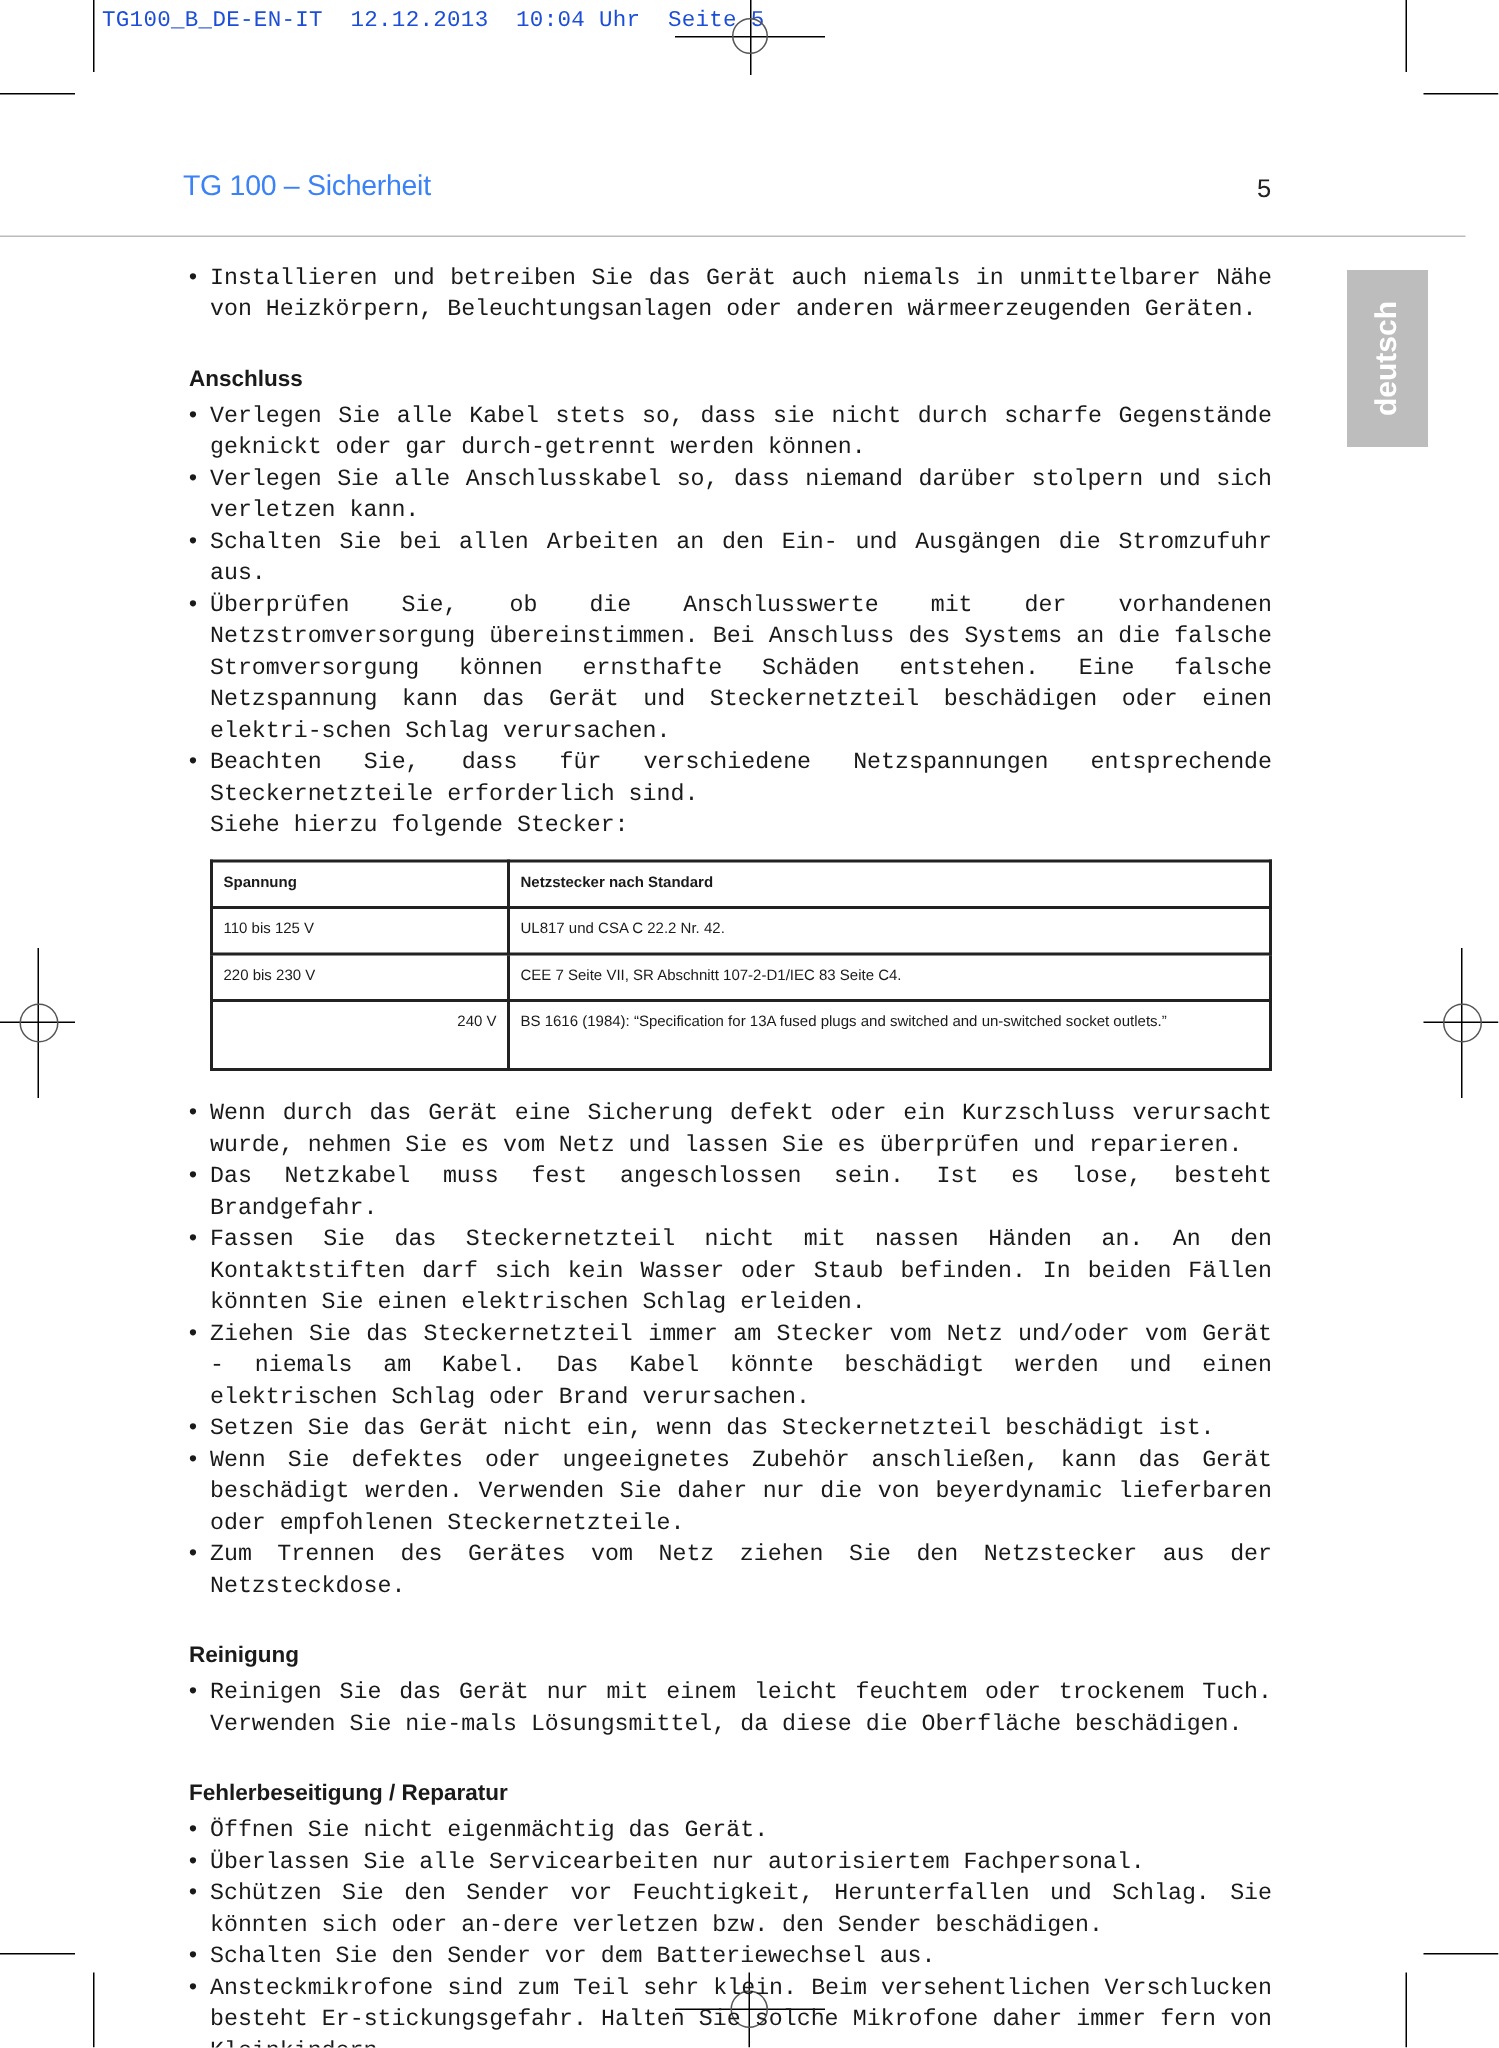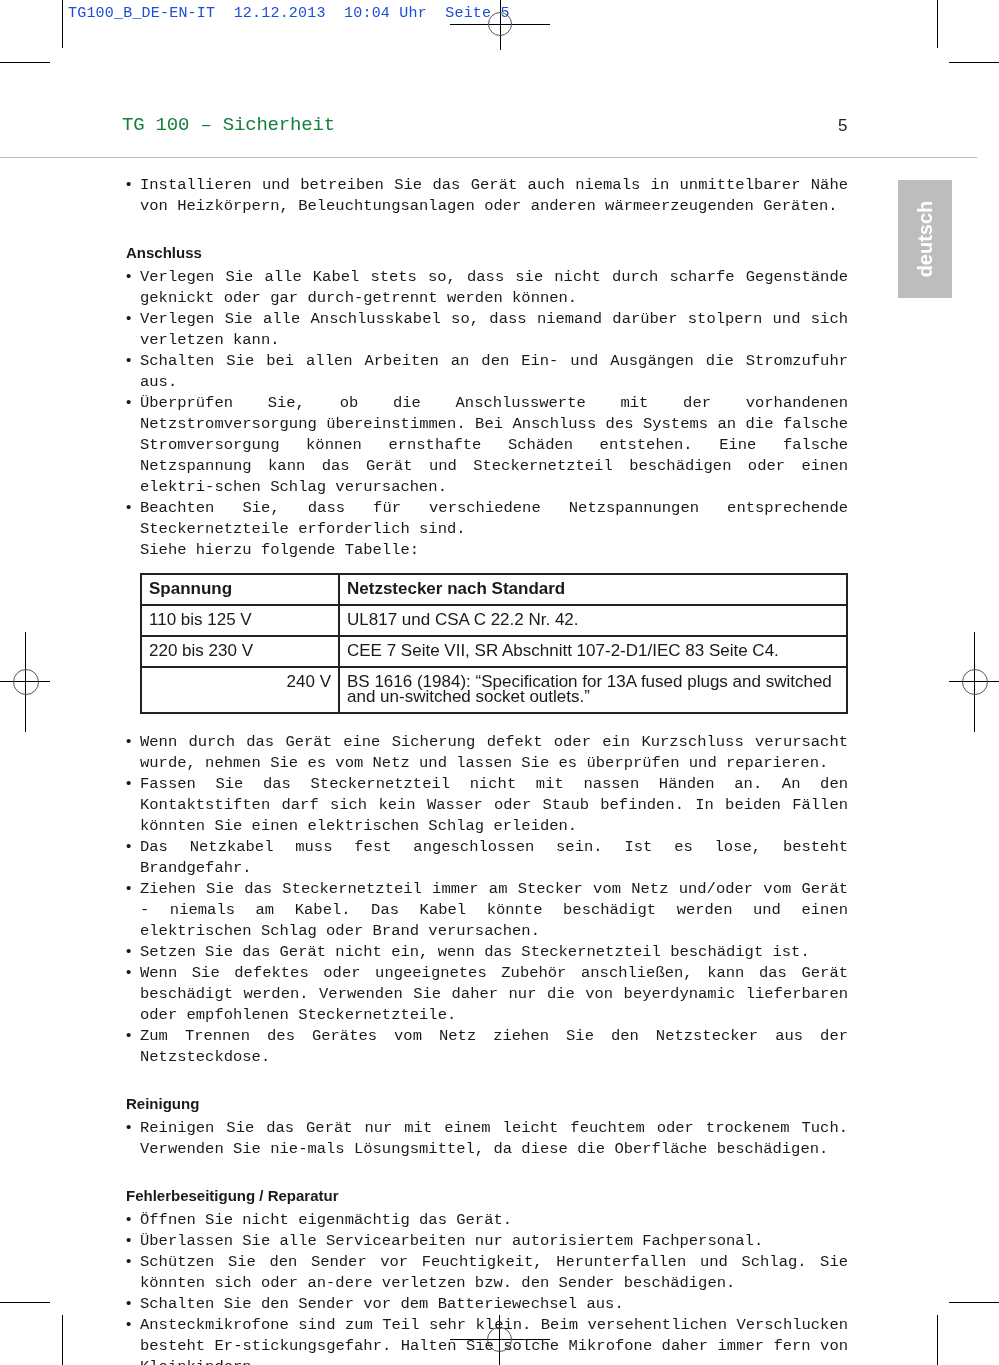--- a/index.html
+++ b/index.html
@@ -3,32 +3,32 @@
   <meta charset="utf-8">
   <style>
     html, body { margin:0; padding:0; background:#ffffff; }
     body { width:999px; height:1365px; position:relative; overflow:hidden; font-family:"Liberation Sans", sans-serif; color:#1a1a1a; }
     .slug { position:absolute; left:68px; top:5px; font-family:"Liberation Mono", monospace; font-size:15px; letter-spacing:0.2px; color:#1d4ed8; white-space:pre; }
     .crop { position:absolute; background:#000; }
     .reg { position:absolute; }
     .reg .h { position:absolute; height:1px; background:#000; }
     .reg .v { position:absolute; width:1px; background:#000; }
     .reg .c { position:absolute; border:1px solid #555; border-radius:50%; }
-    .running-head { position:absolute; left:122px; top:114px; font-size:19px; letter-spacing:-0.2px; color:#15803d;font-family:Liberation Mono, monospace; }
+    .running-head { position:absolute; left:122px; top:114px; font-size:19px; letter-spacing:-0.2px; color:#3b82f6; }
     .page-num { position:absolute; left:838px; top:116px; font-size:17px; color:#222; }
     .head-rule { position:absolute; left:0; top:157px; width:977px; height:1px; background:#bbb; }
     .lang-tab { position:absolute; left:898px; top:180px; width:54px; height:118px; background:#bdbdbd; }
     .lang-tab span { position:absolute; left:50%; top:50%; transform:translate(-50%,-50%) rotate(-90deg); color:#fff; font-size:20px; font-weight:bold; white-space:nowrap; }
     .content { position:absolute; left:122px; top:175px; width:726px; font-size:15.5px; line-height:21px; }
     .content .sec-title { font-weight:bold; margin:4px; font-size:15px; }
     ul.bl { list-style:none; margin:0; padding:0; }
     ul.bl li { position:relative; padding-left:18px; text-align:justify;font-family:Liberation Mono, monospace; }
     ul.bl li::before { content:"•"; position:absolute; left:2px; top:0; }
     .gap { height:21px; }
-    table.spec { border-collapse:collapse; margin:12px 0 18px 18px; width:708px; font-size:17px; }
+    table.spec { border-collapse:collapse; margin:12px 0 18px 18px; width:708px; font-size:10px; }
     table.spec td, table.spec th { border:2px solid #222; padding:6px 7px; text-align:left; vertical-align:top; line-height:15px; }
     table.spec th { font-weight:bold; height:17px; }
     table.spec td { height:17px; }
     table.spec .c1 { width:182px; }
     .chapter { font-weight:bold; font-size:19px; margin:39px 0 21px 0; display:flex; }
     .chapter .num { width:58px; }
   </style>
 </head>
 <body>
 
@@ -76,21 +76,21 @@
     <li>Installieren und betreiben Sie das Gerät auch niemals in unmittelbarer Nähe von Heizkörpern, Beleuchtungsanlagen oder anderen wärmeerzeugenden Geräten.</li>
   </ul>
   <div class="gap"></div>
 
   <p class="sec-title">Anschluss</p>
   <ul class="bl">
     <li>Verlegen Sie alle Kabel stets so, dass sie nicht durch scharfe Gegenstände geknickt oder gar durch-getrennt werden können.</li>
     <li>Verlegen Sie alle Anschlusskabel so, dass niemand darüber stolpern und sich verletzen kann.</li>
     <li>Schalten Sie bei allen Arbeiten an den Ein- und Ausgängen die Stromzufuhr aus.</li>
     <li>Überprüfen Sie, ob die Anschlusswerte mit der vorhandenen Netzstromversorgung übereinstimmen. Bei Anschluss des Systems an die falsche Stromversorgung können ernsthafte Schäden entstehen. Eine falsche Netzspannung kann das Gerät und Steckernetzteil beschädigen oder einen elektri-schen Schlag verursachen.</li>
-    <li><span>Beachten Sie, dass für verschiedene Netzspannungen entsprechende Steckernetzteile erforderlich sind.</span><br><span>Siehe hierzu folgende Tabelle:</span></li>
+    <li><span>Beachten Sie, dass für verschiedene Netzspannungen entsprechende Steckernetzteile erforderlich sind.</span><br><span>Siehe hierzu folgende Stecker:</span></li>
   </ul>
 
   <table class="spec">
     <tbody>
         <tr>
       <th class="c1">Spannung</th>
       <th>Netzstecker nach Standard</th>
     </tr>
     <tr>
       <td class="c1">110 bis 125 V</td>
@@ -102,22 +102,22 @@
     </tr>
     <tr>
       <td class="c1" style="height:32px;text-align:right;">240 V</td>
       <td>BS 1616 (1984): “Specification for 13A fused plugs and switched and un-switched socket outlets.”</td>
     </tr>
   </tbody>
     </table>
 
   <ul class="bl">
     <li>Wenn durch das Gerät eine Sicherung defekt oder ein Kurzschluss verursacht wurde, nehmen Sie es vom Netz und lassen Sie es überprüfen und reparieren.</li>
+    <li>Das Netzkabel muss fest angeschlossen sein. Ist es lose, besteht Brandgefahr.</li>
     <li>Fassen Sie das Steckernetzteil nicht mit nassen Händen an. An den Kontaktstiften darf sich kein Wasser oder Staub befinden. In beiden Fällen könnten Sie einen elektrischen Schlag erleiden.</li>
-    <li>Das Netzkabel muss fest angeschlossen sein. Ist es lose, besteht Brandgefahr.</li>
     <li>Ziehen Sie das Steckernetzteil immer am Stecker vom Netz und/oder vom Gerät - niemals am Kabel. Das Kabel könnte beschädigt werden und einen elektrischen Schlag oder Brand verursachen.</li>
     <li>Setzen Sie das Gerät nicht ein, wenn das Steckernetzteil beschädigt ist.</li>
     <li>Wenn Sie defektes oder ungeeignetes Zubehör anschließen, kann das Gerät beschädigt werden. Verwenden Sie daher nur die von beyerdynamic lieferbaren oder empfohlenen Steckernetzteile.</li>
     <li>Zum Trennen des Gerätes vom Netz ziehen Sie den Netzstecker aus der Netzsteckdose.</li>
   </ul>
   <div class="gap"></div>
 
   <p class="sec-title">Reinigung</p>
   <ul class="bl">
     <li>Reinigen Sie das Gerät nur mit einem leicht feuchtem oder trockenem Tuch. Verwenden Sie nie-mals Lösungsmittel, da diese die Oberfläche beschädigen.</li>

